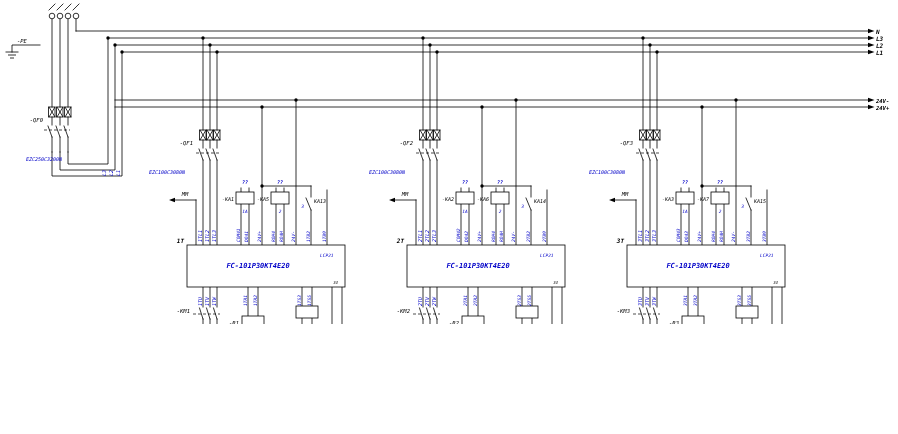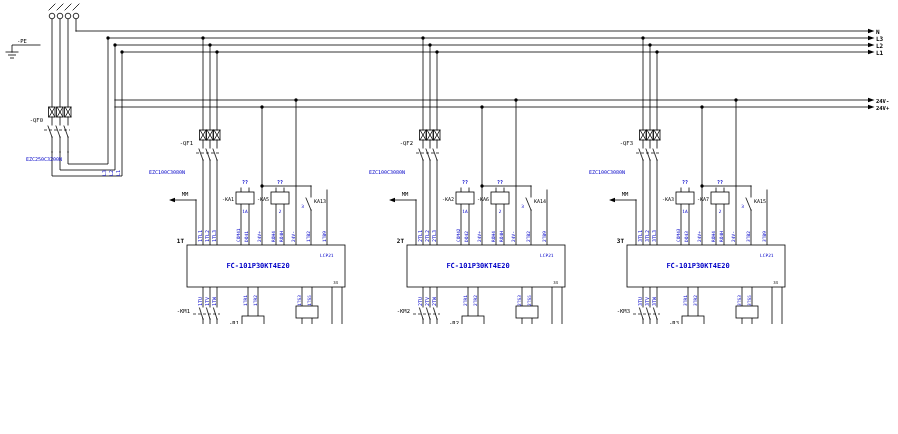--- a/index.html
+++ b/index.html
@@ -1,16 +1,16 @@
 <!DOCTYPE html>
 <html><head>
 <meta charset="utf-8">
 <style>
   html,body{margin:0;padding:0;background:#ffffff;}
-  #stage{width:898px;height:324px;position:relative;background:#fff;}
+  #stage{width:898px;height:324px;position:relative;background:#fff;font-style:italic;}
   svg{display:block;}
   .w{stroke:#000;stroke-width:0.8;fill:none;stroke-linecap:square;}
   .dash{stroke:#000;stroke-width:0.7;fill:none;stroke-dasharray:3 2;}
   .comp{fill:#ffffff;stroke:#000;stroke-width:0.8;}
   .term{fill:#ffffff;stroke:#000;stroke-width:0.8;}
   .dot{fill:#000;stroke:none;}
   .ar{fill:#000;stroke:none;}
   text{font-family:"DejaVu Sans Mono","Liberation Mono",monospace;}
   .blue{fill:#0000c8;}
   .blk{fill:#000;}

